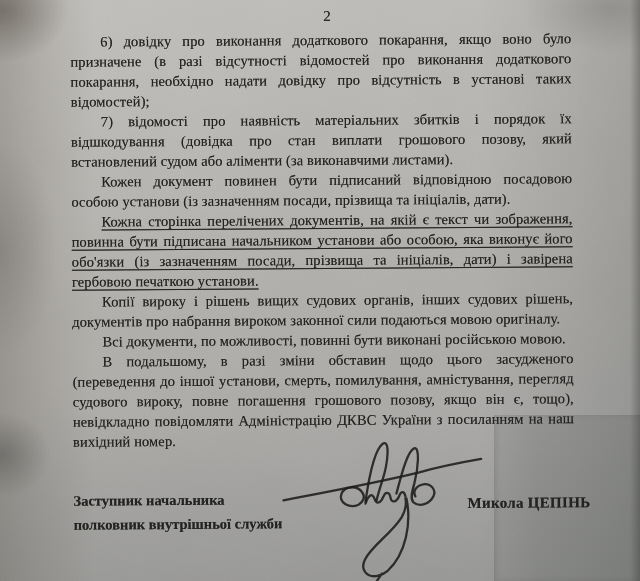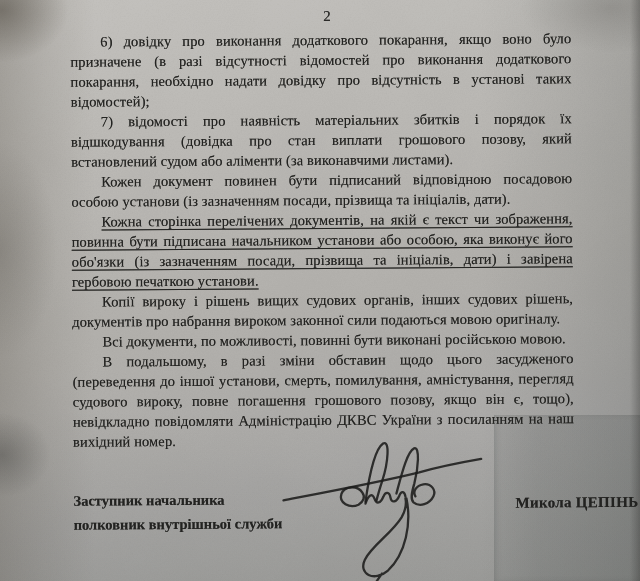--- a/index.html
+++ b/index.html
@@ -97,21 +97,20 @@
     text-shadow: 0 0 0.5px rgba(35,35,33,0.6);
   }
   .signer-name {
     position: absolute;
     left: 466px; top: 496px;
     font-weight: bold;
     font-size: 15px;
     color: #232321;
     letter-spacing: 0.3px;
     text-shadow: 0 0 0.5px rgba(35,35,33,0.6);
-    margin-left: 48px;
   }
   .signature-svg {
     position: absolute;
     left: 268px; top: 436px;
     width: 220px; height: 150px;
   }
   .signature-svg path {
     fill: none;
     stroke: #1d1d1b;
     stroke-width: 2.3;

